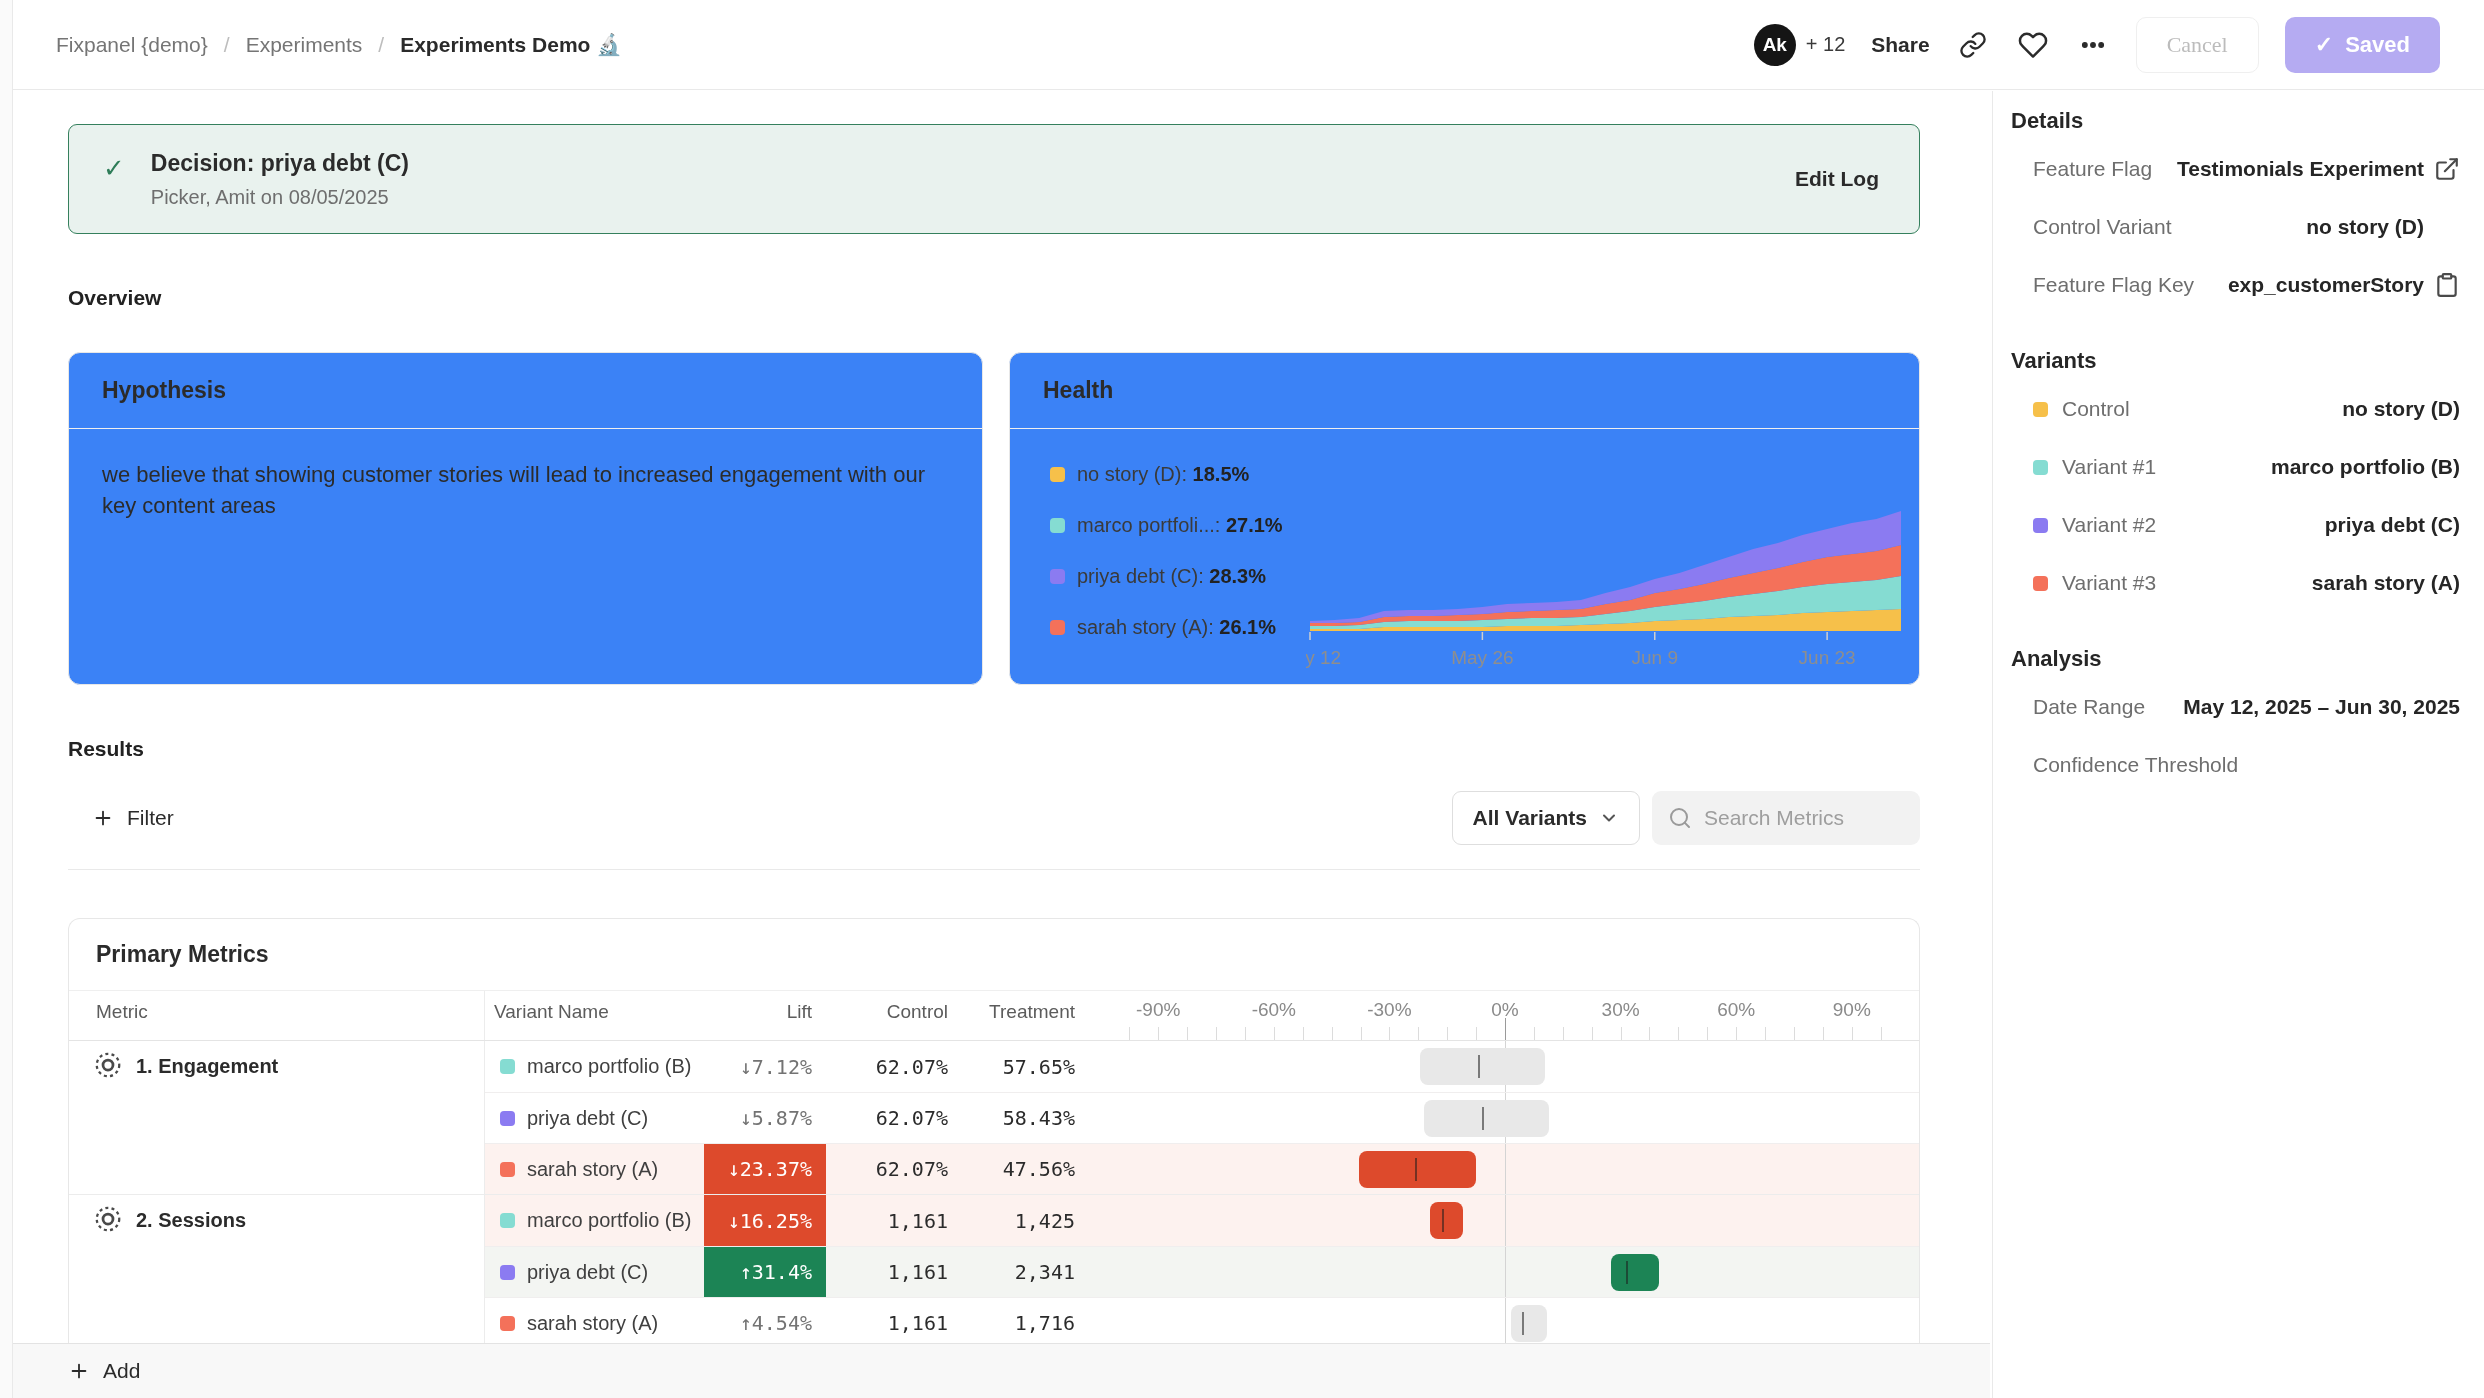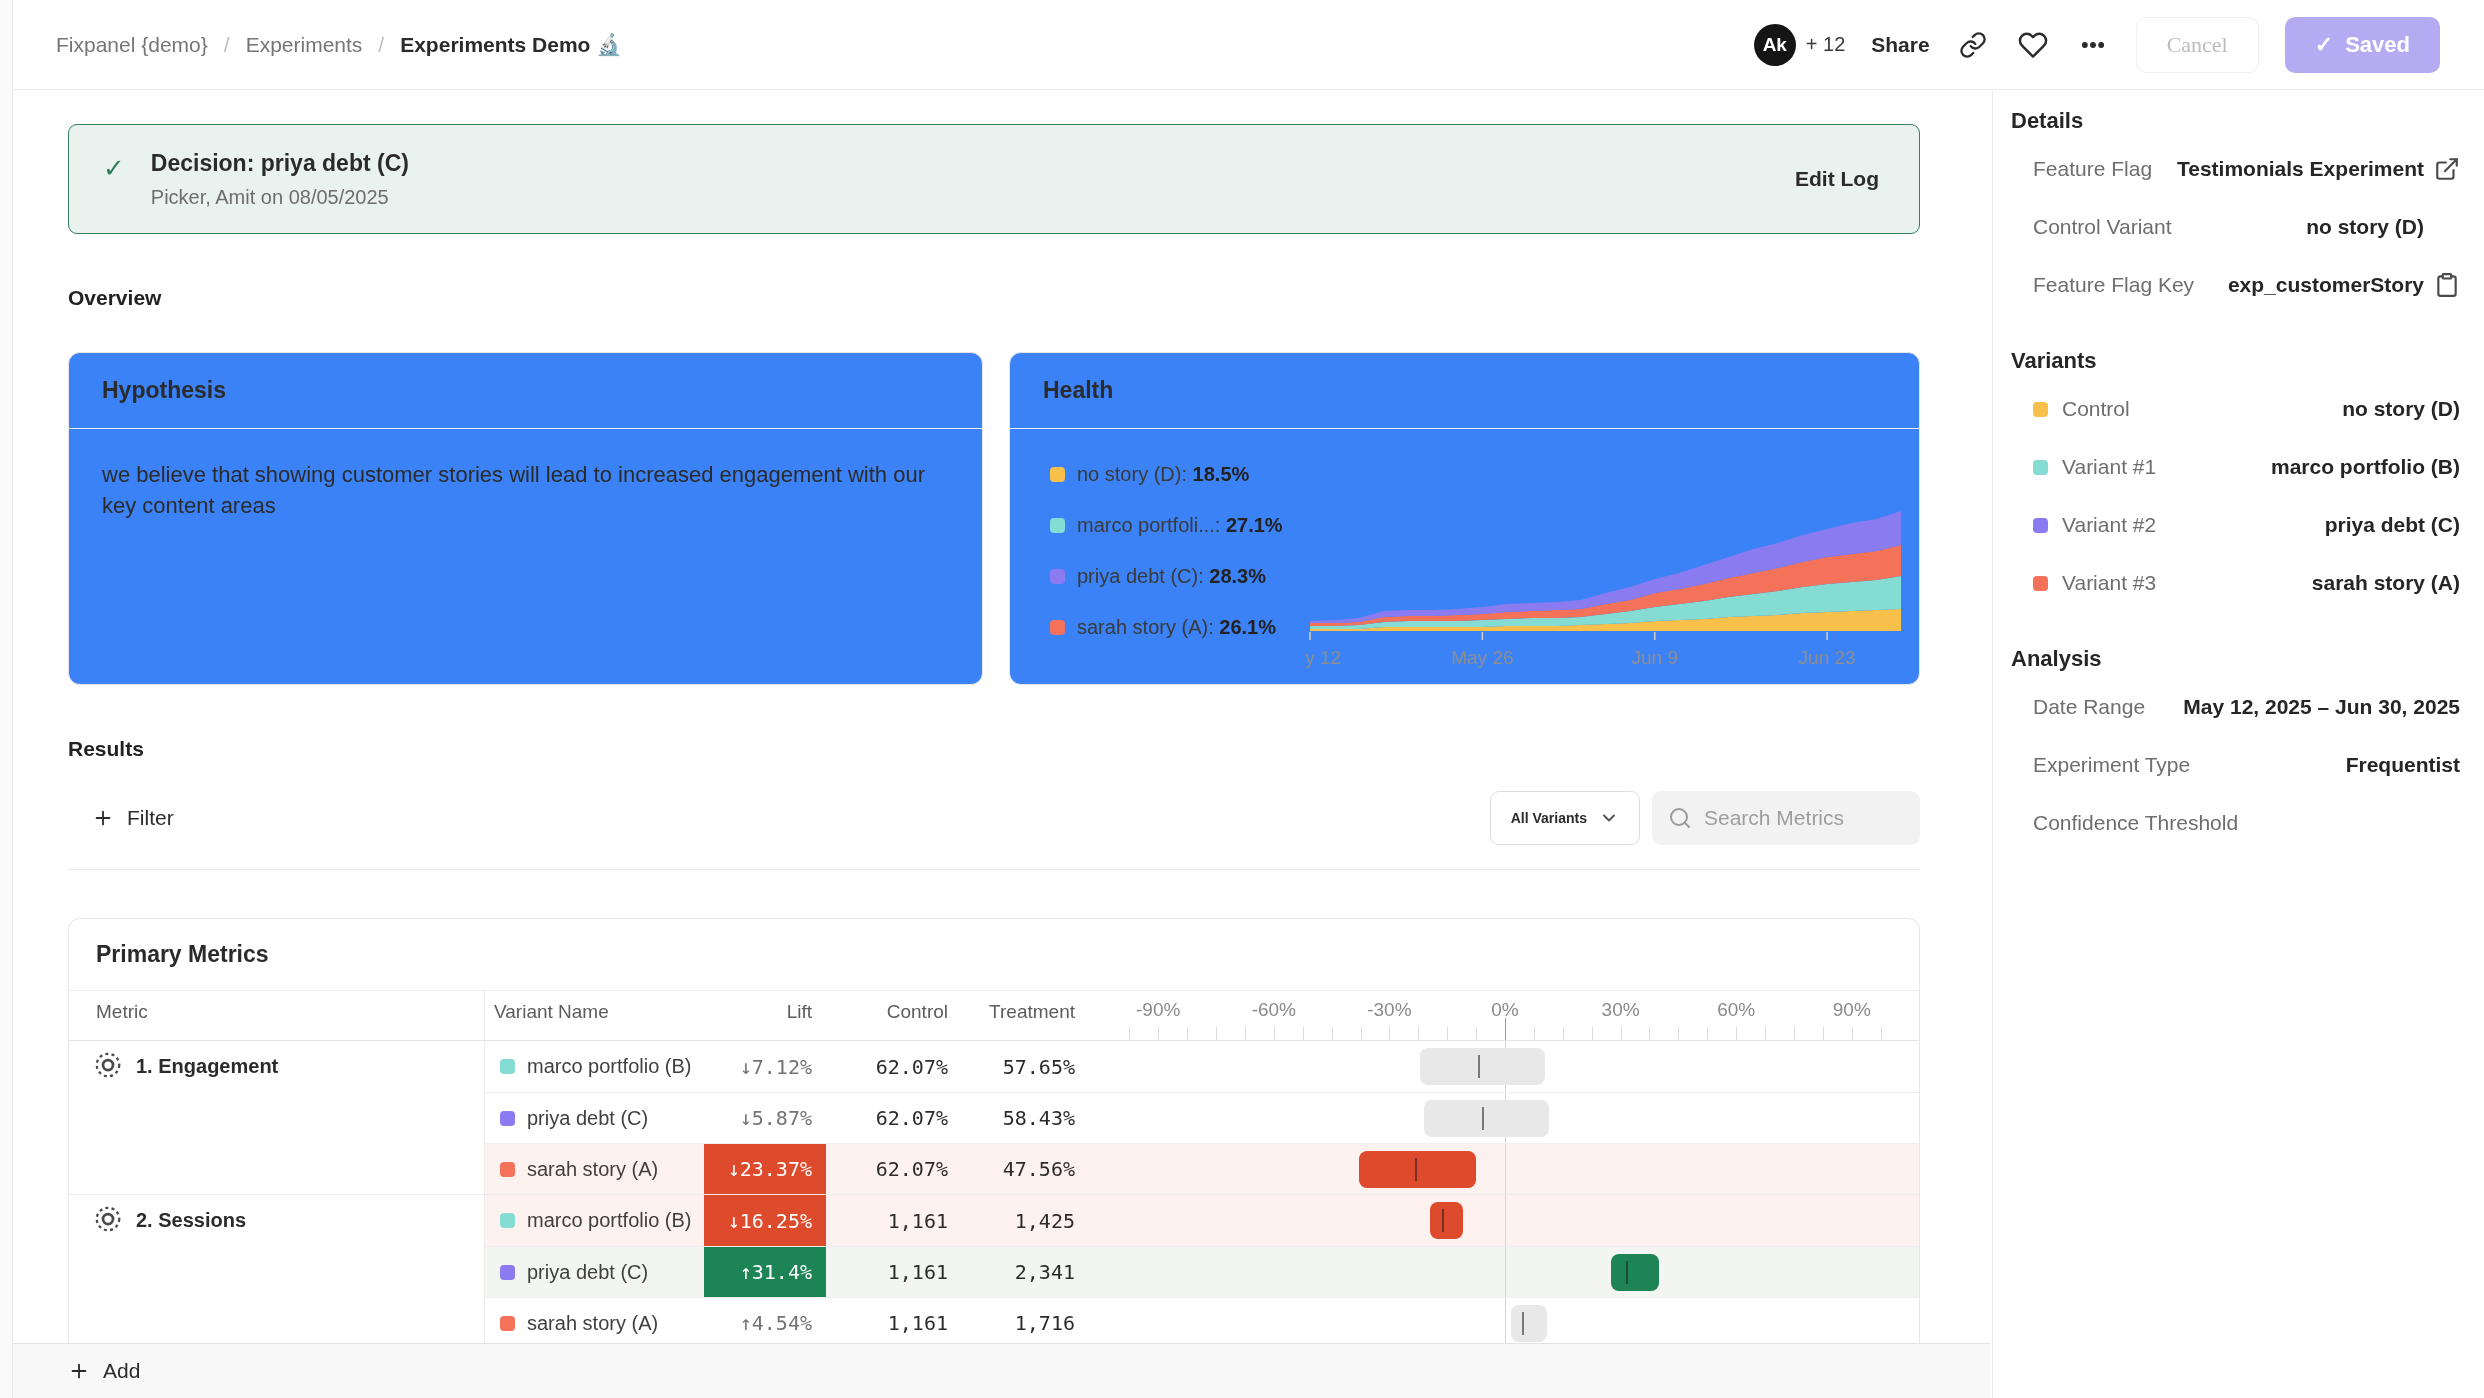--- a/index.html
+++ b/index.html
@@ -55,21 +55,21 @@
   .legend-swatch { width:15px; height:15px; border-radius:4px; flex:0 0 auto; }
   .legend-item b { color:#222; }
   .health-chart { position:absolute; left:296px; top:155px; width:600px; height:170px; }
 
   .filter-row { margin:30px 70px 0 55px; height:54px; display:flex; align-items:center; }
   .filter-btn { display:flex; align-items:center; gap:13px; font-size:21px; color:#2b2b2b;
                 margin-left:24px; cursor:pointer; }
   .filter-btn svg { stroke:#2b2b2b; }
   .variant-dd { margin-left:auto; height:54px; border:1px solid #dedede; border-radius:9px;
                 background:#fff; display:flex; align-items:center; gap:12px; padding:0 20px;
-                font-size:14px; font-weight:600; cursor:pointer; }
+                font-size:21px; font-weight:600; cursor:pointer; }
   .variant-dd svg { stroke:#555; }
   .search-box { margin-left:12px; width:268px; height:54px; background:#f2f2f2; border-radius:9px;
                 display:flex; align-items:center; padding:0 16px; gap:12px; }
   .search-box svg { stroke:#9a9a9a; flex:0 0 auto; }
   .search-input { border:none; outline:none; background:transparent; font-size:21px; width:100%;
                   font-family:"Liberation Sans", sans-serif; color:#2b2b2b; }
   .search-input::placeholder { color:#9e9e9e; }
   .results-divider { margin:24px 70px 0 55px; border-top:1px solid #e9e9e9; }
 
   
@@ -498,23 +498,19 @@
         </div>
     </div>
     <div class="sb-section">
       <div class="sb-heading">Analysis</div>
       <div class="sb-rows" id="sb-analysis">
           <div class="sb-row">
             <span class="sb-label">Date Range</span>
             <span class="sb-value">May 12, 2025 – Jun 30, 2025</span>
           </div>
           <div class="sb-row">
-            <span class="sb-label">Experiment Type</span>
-            <span class="sb-value">Frequentist</span>
-          </div>
-          <div class="sb-row">
             <span class="sb-label">Confidence Threshold</span>
             <span class="sb-value"></span>
           </div>
         </div>
     </div>
   </aside>
 </div>
 
 </body></html>

